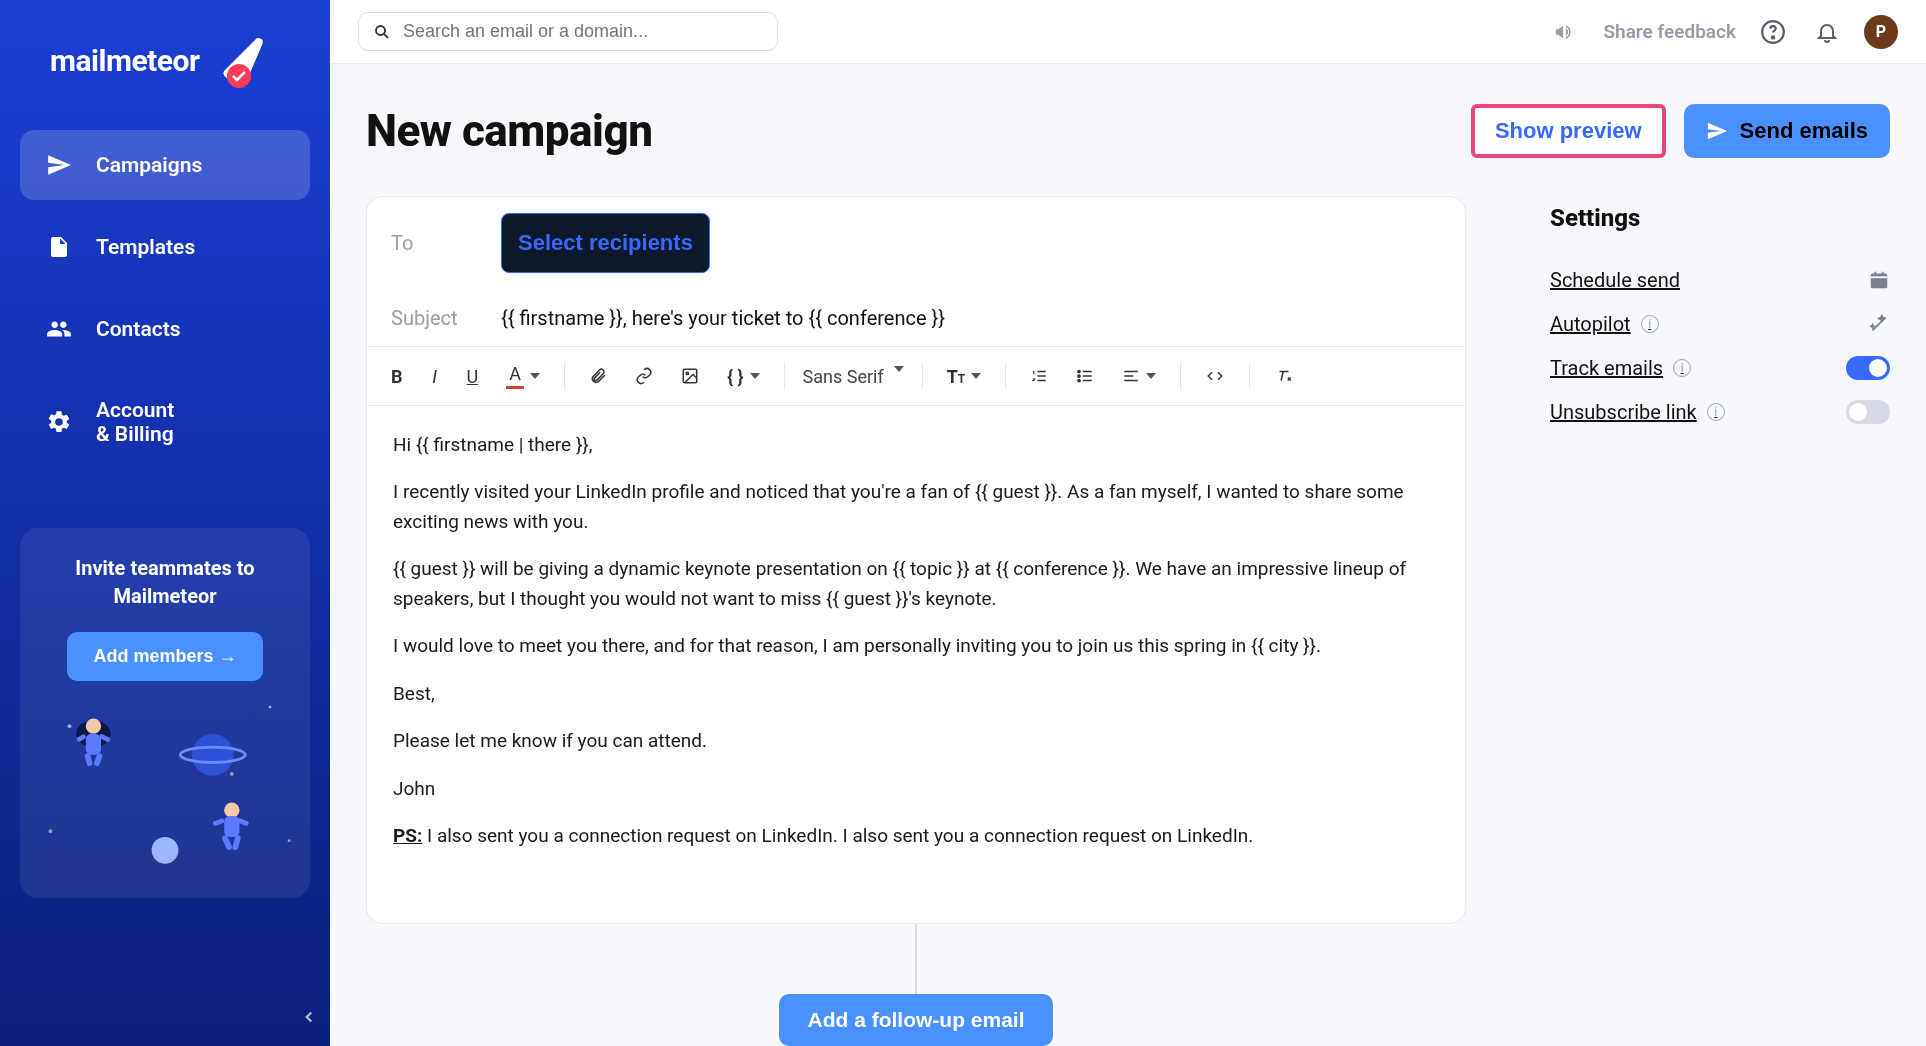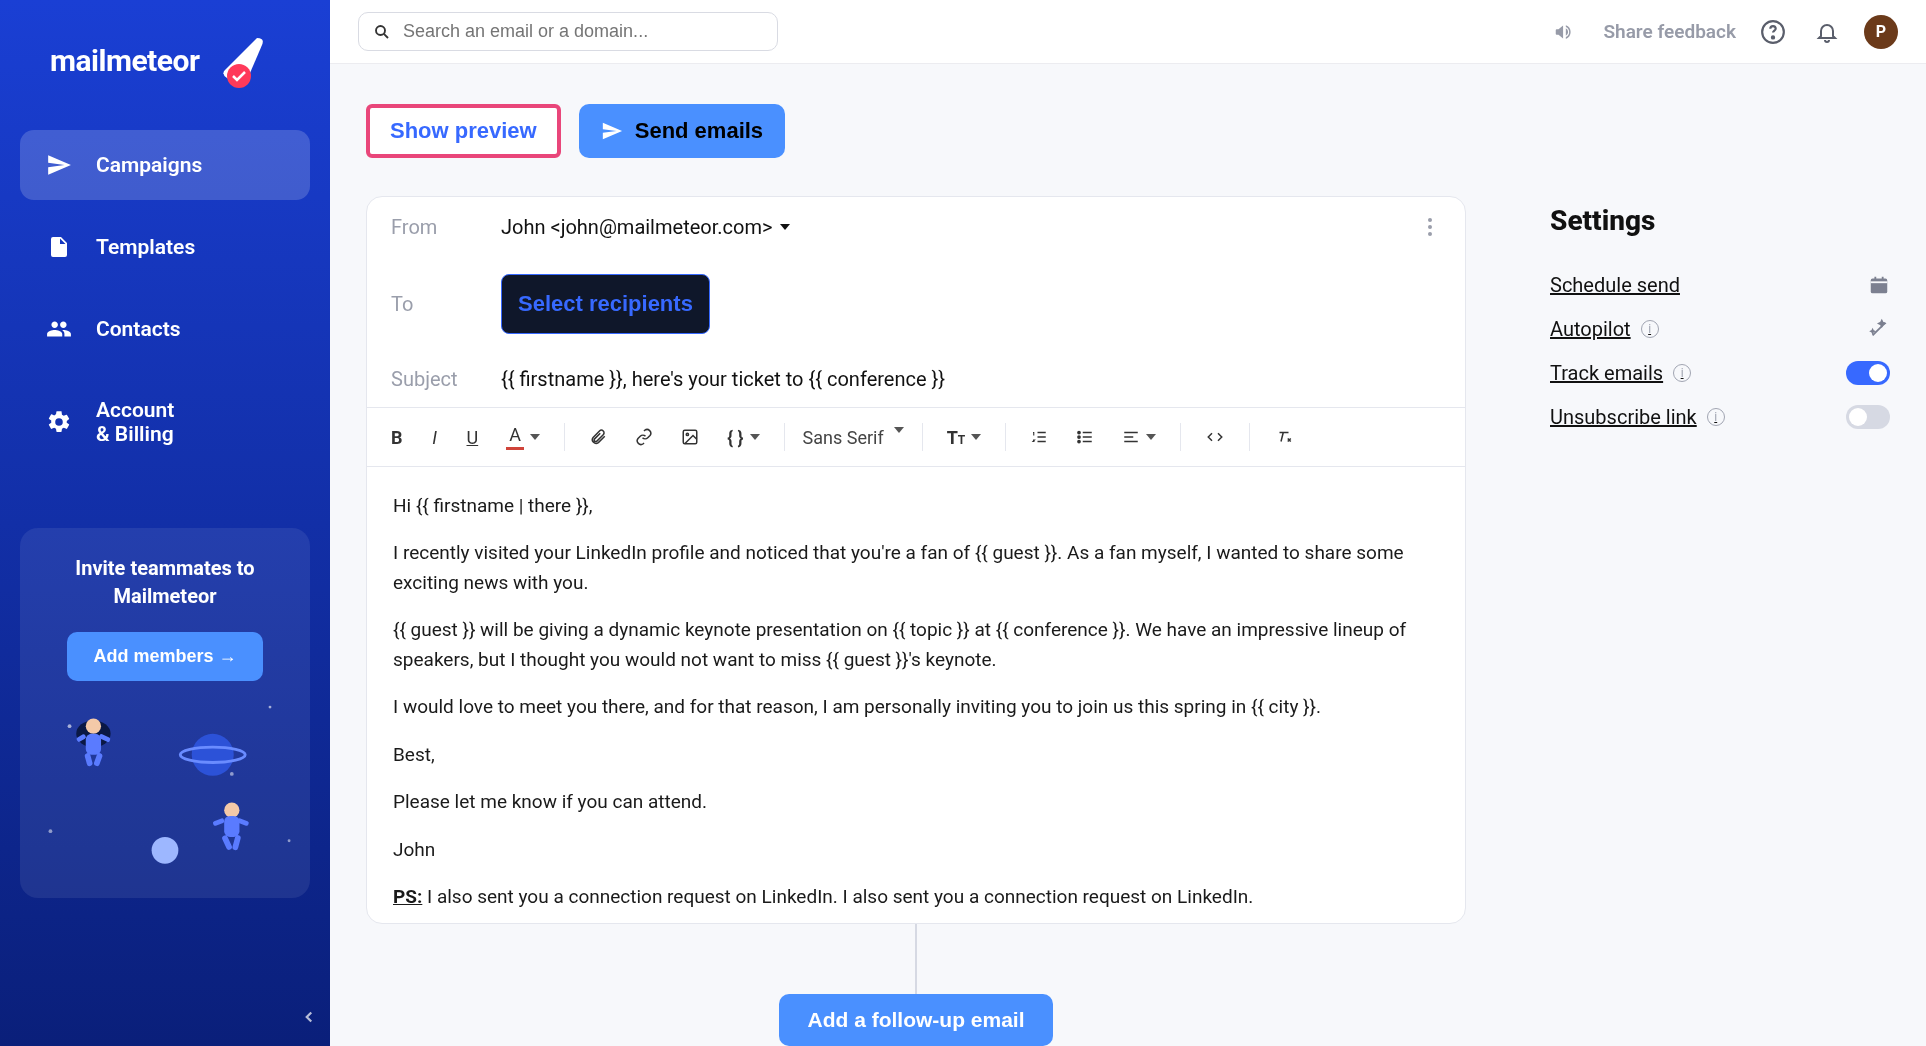--- a/index.html
+++ b/index.html
@@ -58,21 +58,21 @@
 .editor p { margin-bottom: 18px; }
 .ps-label { font-weight: 700; text-decoration: underline; }
 
 
 .follow-wrap { display: flex; flex-direction: column; align-items: center; width: 100%; max-width: 1100px; }
 .follow-stem { width: 2px; height: 70px; background: #d6d9e3; }
 .follow-btn { background: #4a90ff; color: #fff; border: none; border-radius: 10px; padding: 14px 28px; font-size: 21px; font-weight: 700; cursor: pointer; }
 
 
 .settings { width: 340px; padding-top: 8px; }
-.settings h3 { font-size: 28px; font-weight: 800; margin-bottom: 26px; }
+.settings h3 { font-size: 24px; font-weight: 800; margin-bottom: 26px; }
 .setting-row { display: flex; align-items: center; justify-content: space-between; padding: 10px 0; font-size: 20px; }
 .setting-label { display: flex; align-items: center; gap: 10px; text-decoration: underline; }
 .info-icn { width: 18px; height: 18px; border: 1.5px solid #a0a4b1; border-radius: 50%; display: inline-flex; align-items: center; justify-content: center; font-size: 12px; color: #a0a4b1; }
 .setting-icon { color: #7c8090; cursor: pointer; }
 .toggle { width: 44px; height: 24px; border-radius: 12px; position: relative; cursor: pointer; }
 .toggle .knob { width: 18px; height: 18px; background: #fff; border-radius: 50%; position: absolute; top: 3px; }
 .toggle.on { background: #3769ff; }
 .toggle.on .knob { right: 3px; }
 .toggle.off { background: #d6d9e3; }
 .toggle.off .knob { left: 3px; }
@@ -218,52 +218,37 @@
           </span>
         </div>
         <div class="avatar-badge">
           <span>P</span>
         </div>
       </div>
     </div>
 
     <div class="content">
       <div class="page-header">
+        <h1 class="page-title">New campaign</h1>
         <div class="header-actions">
           <button class="btn-preview">Show preview</button>
           <button class="btn-send">
             <span>
               <svg width="22" height="22" viewBox="0 0 24 24" fill="#fff">
                   <path d="M2 21l21-9L2 3v7l15 2-15 2v7z"></path>
                 </svg>
             </span>
             <span>Send emails</span>
           </button>
         </div>
       </div>
 
       <div class="body-cols">
         <div style="display:flex;flex-direction:column;flex:1;min-height:0;">
           <div class="compose">
-            <div class="row">
-              <span class="row-label">From</span>
-              <span class="from-val">
-                <span>John &lt;john@mailmeteor.com&gt;</span>
-                <span class="caret-down"></span>
-              </span>
-              <span class="more-btn">
-                <span>
-                  <svg width="6" height="20" viewBox="0 0 6 20" fill="#9a9eab">
-                      <circle cx="3" cy="3" r="2"></circle>
-                      <circle cx="3" cy="10" r="2"></circle>
-                      <circle cx="3" cy="17" r="2"></circle>
-                    </svg>
-                </span>
-              </span>
-            </div>
             <div class="row">
               <span class="row-label">To</span>
               <button class="select-recipients">Select recipients</button>
             </div>
             <div class="row sep">
               <span class="row-label">Subject</span>
               <span class="subject-val">{{ firstname }}, here's your ticket to {{ conference }}</span>
             </div>
 
             <div class="toolbar">

